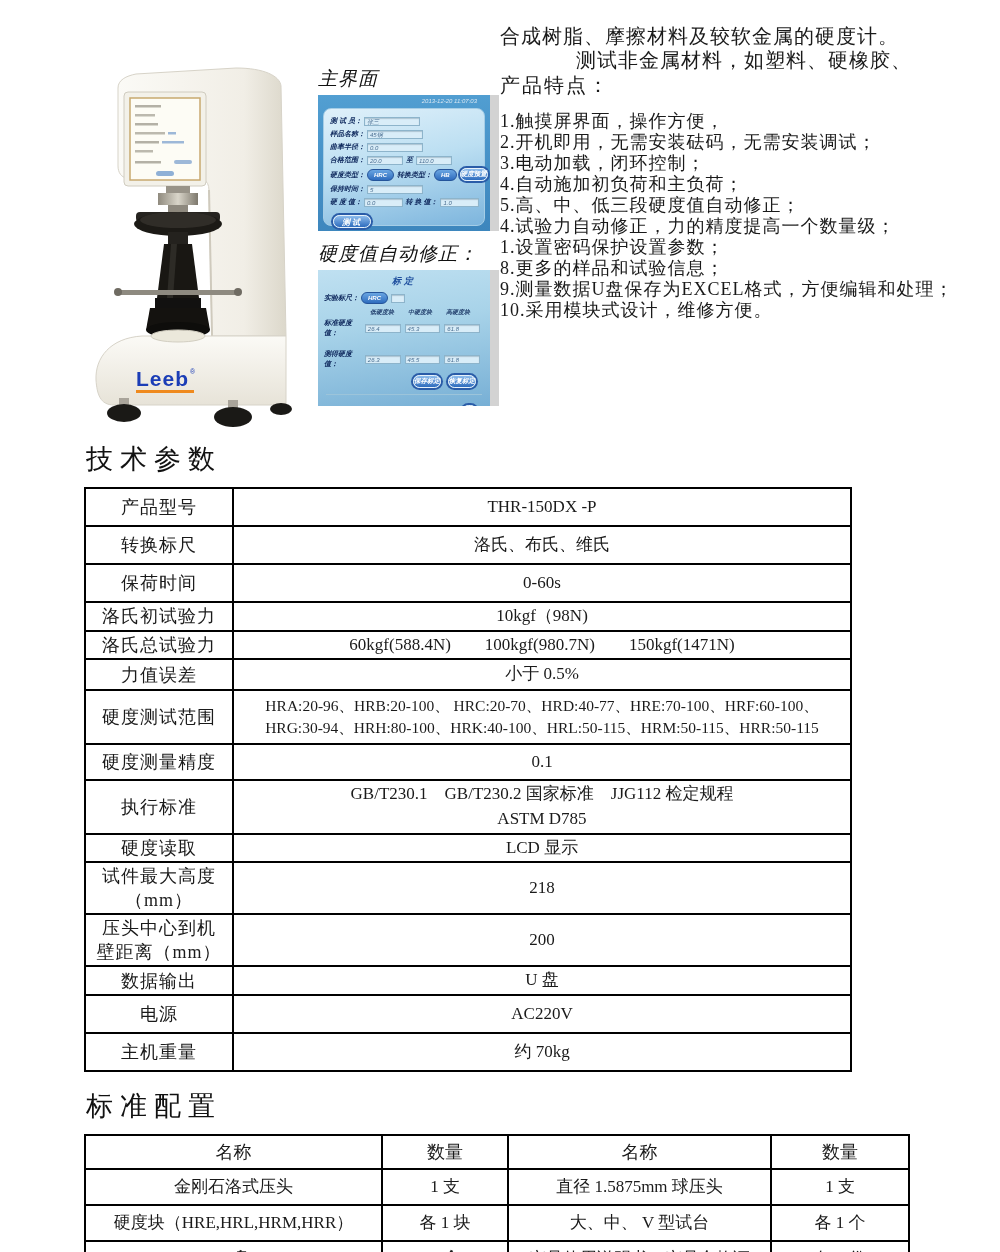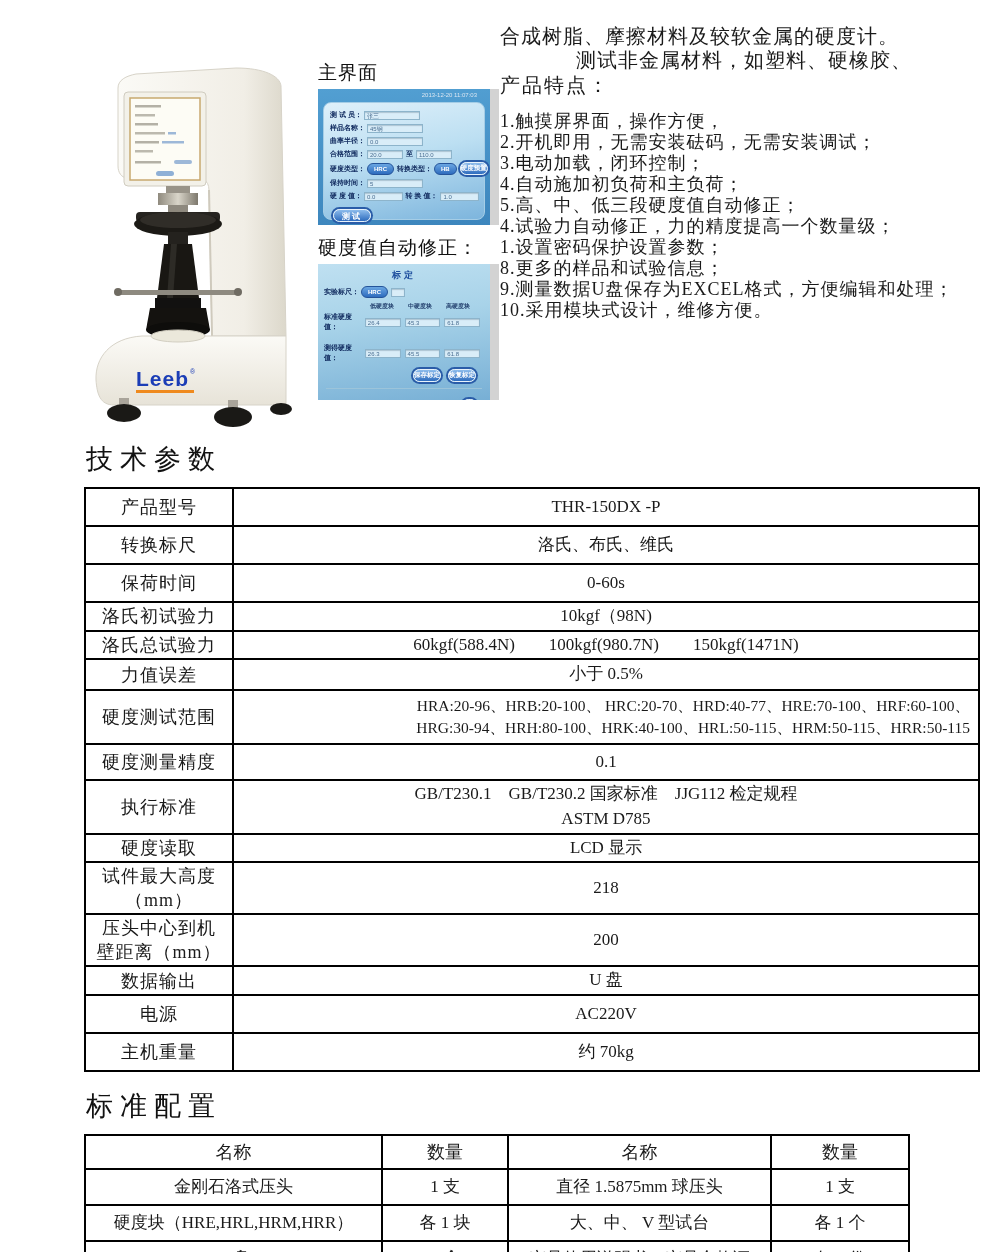--- a/index.html
+++ b/index.html
@@ -2,21 +2,21 @@
 <html><head>
 <meta charset="utf-8">
 <style>
   * { box-sizing: border-box; }
   html,body { margin:0; padding:0; background:#fff; }
   body { font-family:"Liberation Serif","DejaVu Serif",serif; color:#1a1a1a; }
   .page { position:relative; width:1000px; height:1252px; background:#ffffff; overflow:hidden; margin:0 auto; }
 
   
   .machine-wrap { position:absolute; left:78px; top:28px; width:228px; height:400px; }
-  .panels-col { position:absolute; left:318px; top:60px; width:200px; }
+  .panels-col { position:absolute; left:318px; top:66px; width:200px;font-style:italic; }
   .panel-label { font-size:19px; color:#111; letter-spacing:1px; margin:0 0 3px 0; }
   .photo { position:relative; width:181px; height:136px; border-right:9px solid #d3d3d3; overflow:hidden; }
   .photo.p1 { background:linear-gradient(178deg,#529fd2 0%,#4590c6 55%,#3d86bd 100%); }
   .photo.p2 { background:linear-gradient(172deg,#bfe0f1 0%,#a8d3e9 40%,#77afd5 100%); }
   .panel-gap { height:10px; }
 
   .p-datetime { position:absolute; top:3px; right:13px; font-size:6px; color:#d8e6f2; font-family:"Liberation Sans",sans-serif; }
   .dlg1 { position:absolute; left:5px; right:5px; top:13px; bottom:5px; border-radius:8px;
           background:linear-gradient(168deg,#dff0fa 0%,#bcdff2 45%,#7db5dd 100%);
           border:1px solid #a5cde6; padding:7px 5px 4px 6px; }
@@ -52,26 +52,26 @@
   .intro-line { font-size:20px; line-height:24px; letter-spacing:1px; }
   .intro-line.first { text-indent:76px; }
   .features-title { font-size:20px; letter-spacing:2px; }
   .features-list { margin-top:12px; }
   .feature-item { font-size:18px; line-height:21px; letter-spacing:1px; }
 
   
   .content { position:absolute; left:84px; top:441px; width:828px; }
   h2.sec-title { font-size:27px; font-weight:normal; letter-spacing:7px; margin:0 0 10px 2px; color:#111; }
   h2.sec-title.cfg { margin-top:16px; }
-  table.spec { border-collapse:collapse; width:896px; table-layout:fixed; }
+  table.spec { border-collapse:collapse; width:768px; table-layout:fixed; }
   table.spec td { border:2px solid #000; padding:1px 8px; vertical-align:middle; }
   td.lbl { width:148px; text-align:center; font-size:18px; letter-spacing:1px; }
   td.val { text-align:center; font-size:17px; }
   td.val div { line-height:1.45; }
-  td.val.left { text-align:right; }
+  td.val.left { text-align:center; }
   td.val.left div { white-space:nowrap; font-size:15.5px; }
   table.cfg-t { border-collapse:collapse; width:826px; table-layout:fixed; }
   table.cfg-t td { border:2px solid #000; text-align:center; vertical-align:middle; font-size:17px; padding:1px 4px; }
   .cw0{width:297px}.cw1{width:126px}.cw2{width:263px}.cw3{width:138px}
   tr.cfg-head td { font-size:18px; }
   td.bold { font-weight:bold; }
 </style>
 </head>
 <body>
 

